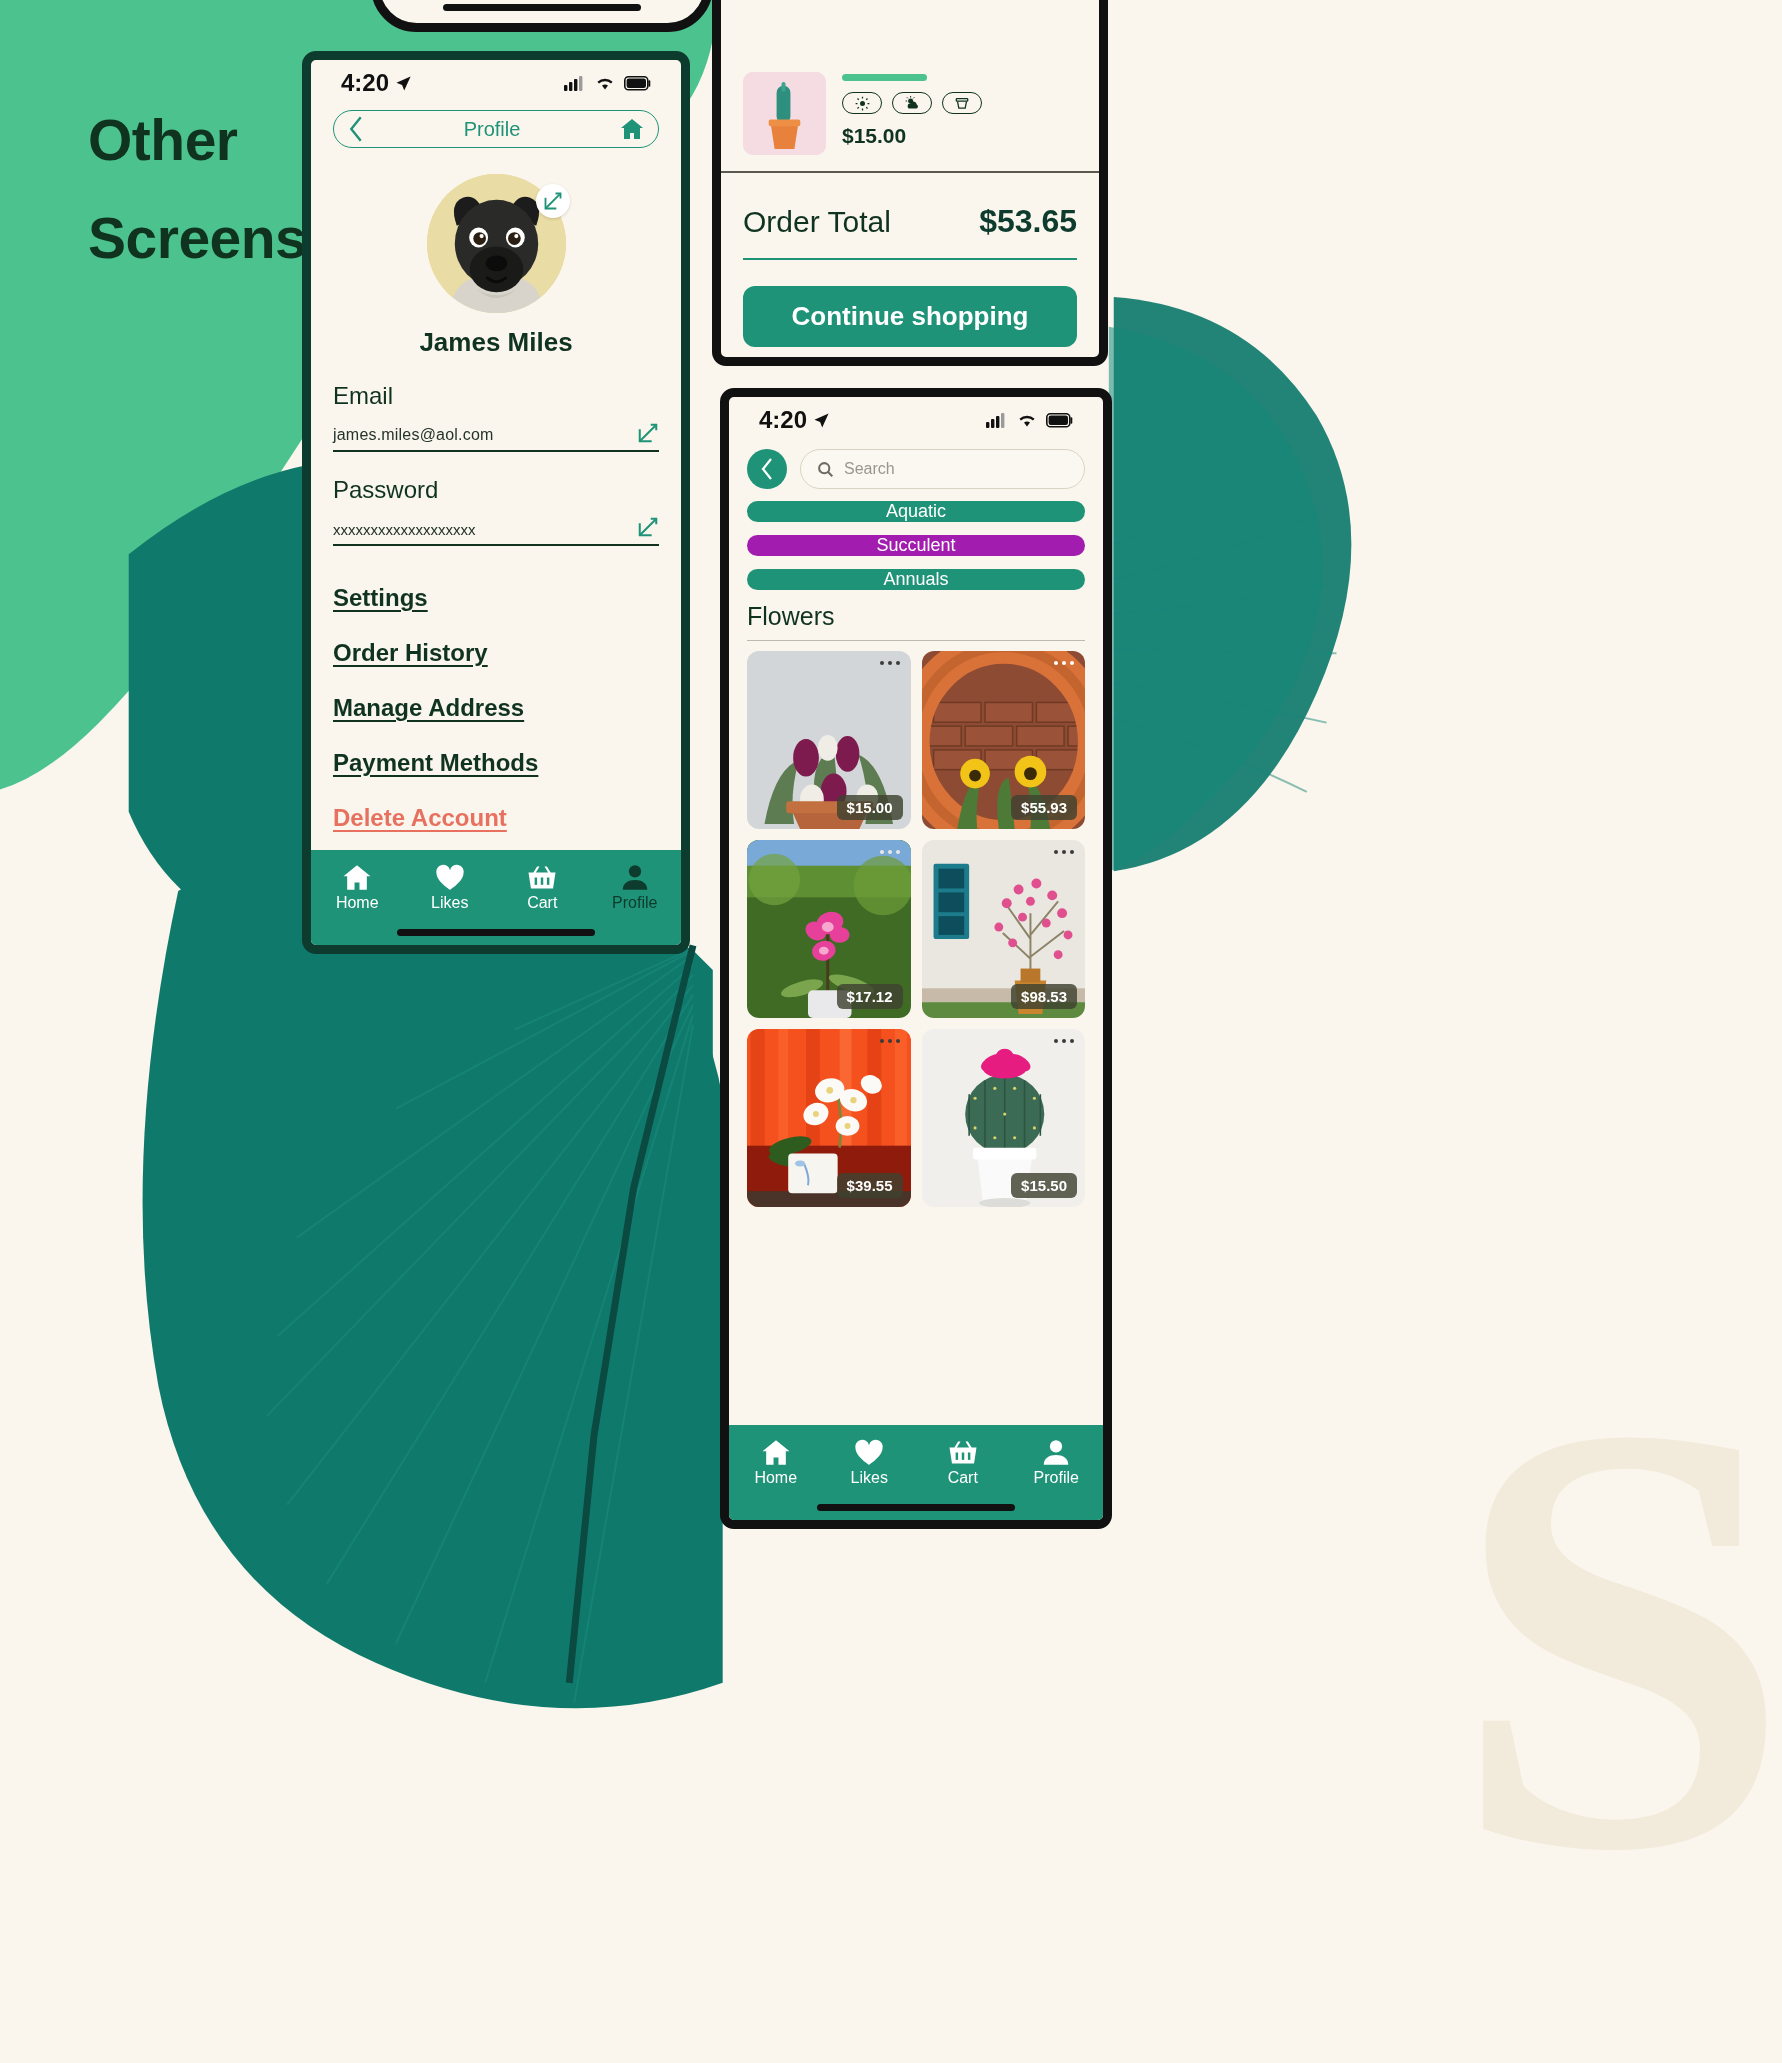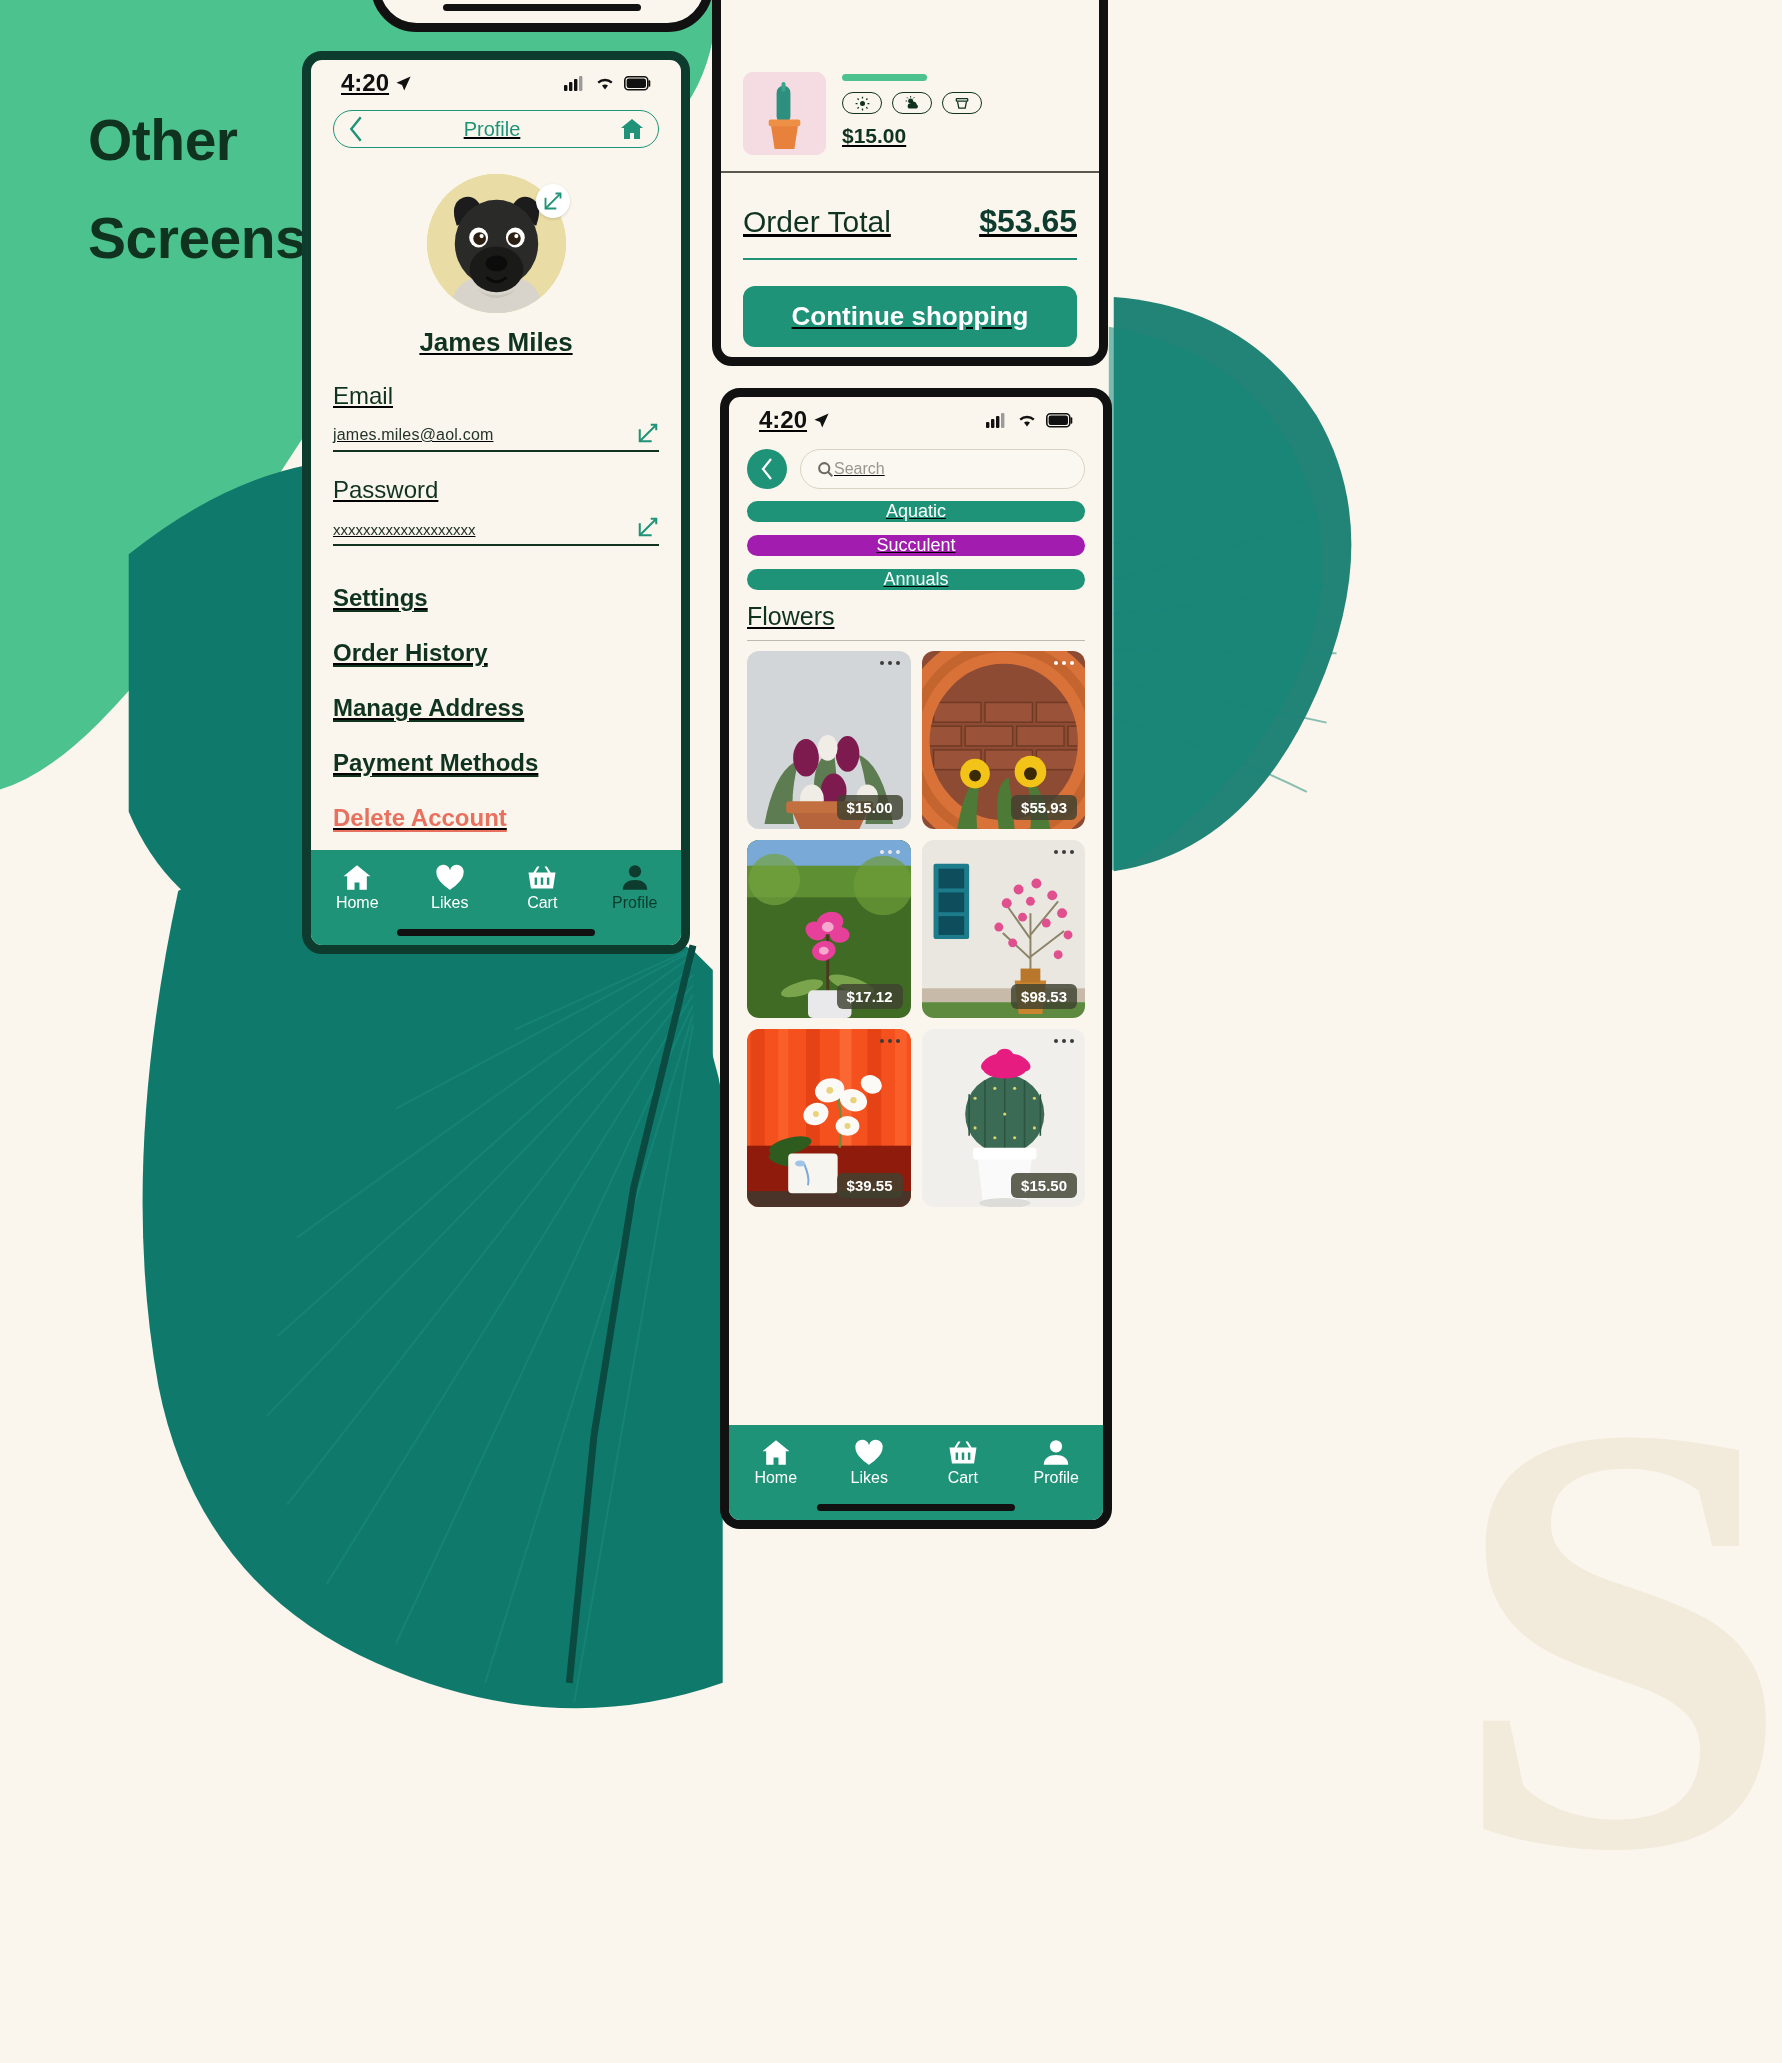--- a/index.html
+++ b/index.html
@@ -31,23 +31,22 @@
     width: 327px;
     font-size: 57px; font-weight: 700;
     color: #10331F; line-height: 1.72;
     letter-spacing: -0.5px;
   }
 
   
   .phone {
     position: absolute;
     background: #FAF6ED;
-    border-radius: 20px;
+    border-radius: 14px;
     overflow: hidden;
-    text-decoration: underline;
   }
   .phone.black { border: 9px solid #111111; }
   .phone.dark  { border: 9px solid #0D3B2E; }
 
   .statusbar {
     height: 46px;
     display: flex; align-items: center; justify-content: space-between;
     padding: 0 30px 0 30px;
     font-size: 24px; font-weight: 700; color: #111;
   }
@@ -157,21 +156,21 @@
   #browse-phone { left: 720px; top: 388px; width: 392px; height: 1141px; }
   .search-row { display: flex; align-items: center; gap: 13px; padding: 6px 18px 0; }
   .back-fab {
     width: 40px; height: 40px; border-radius: 50%;
     background: #1E9377; display: flex; align-items: center; justify-content: center;
     flex: 0 0 40px; cursor: pointer;
   }
   .search-box {
     flex: 1; height: 40px; border-radius: 20px;
     border: 1.5px solid #D9D3C4; background: #FBF8F1;
-    display: flex; align-items: center; padding: 0 16px;
+    display: flex; align-items: center; gap: 10px; padding: 0 16px;
   }
   .search-ph { font-size: 16px; color: #9B968C; }
   .chips { display: flex; gap: 13px; padding: 12px 18px 0; flex-direction: column; }
   .chip {
     flex: 1; height: 38px; border-radius: 19px;
     background: #1E9377; color: #FFF; font-size: 18px;
     display: flex; align-items: center; justify-content: center; cursor: pointer;
   }
   .chip.sel { background: #a21caf; }
   .section-title {

